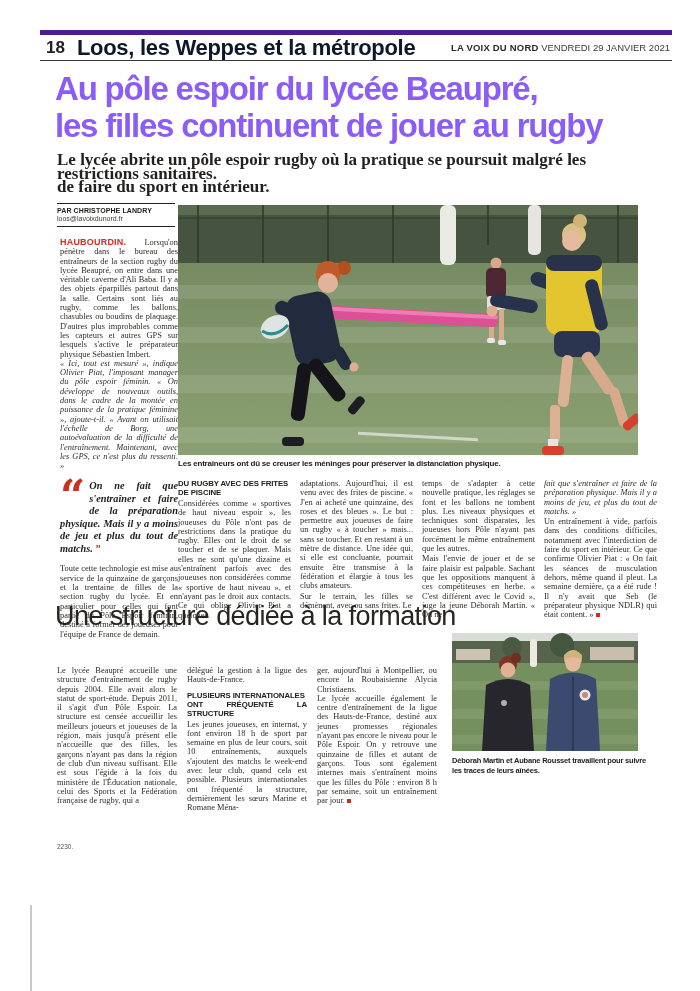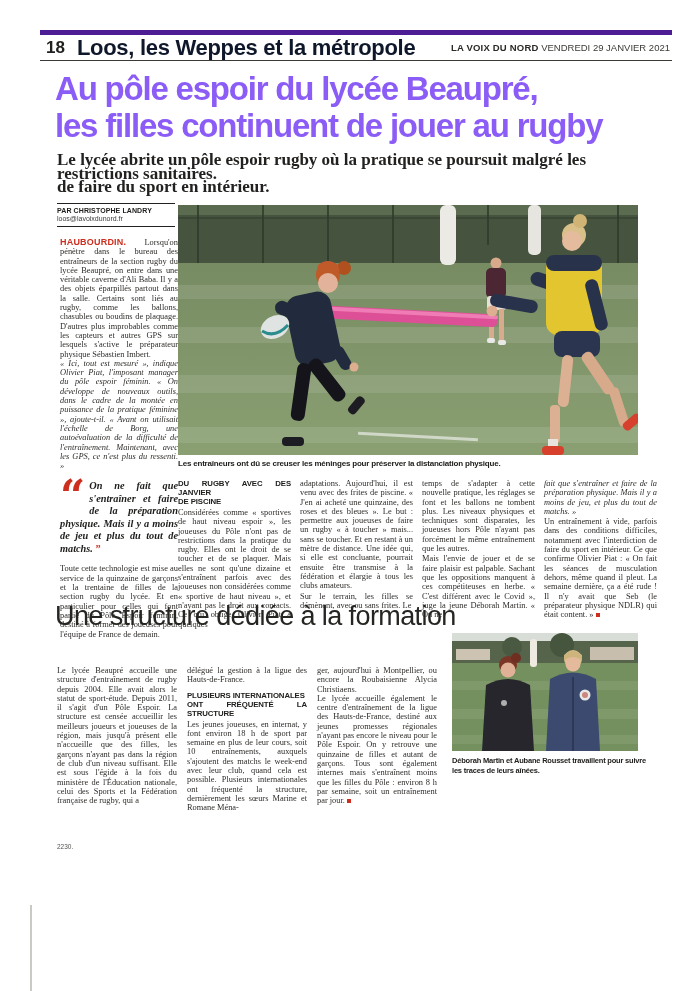--- a/index.html
+++ b/index.html
@@ -201,21 +201,21 @@
     <div class="pullquote">
       <span class="pq-mark">“</span>
       <span class="pq-text"><span>On ne fait que s'entraîner et faire de la préparation physique. Mais il y a moins de jeu et plus du tout de matchs.</span>&nbsp;<span class="pq-close">”</span></span>
     </div>
     <p style="clear:both">Toute cette technologie est mise au service de la quinzaine de garçons et la trentaine de filles de la section rugby du lycée. Et en particulier pour celles qui font partie du Pôle Espoir féminin, destiné à former des joueuses pour l'équipe de France de demain.</p>
   </div>
 
   <div class="midcols bodytxt">
     <div class="col">
       <div class="subhead">
-        <div>DU RUGBY AVEC DES JANVIER</div>
+        <div>DU RUGBY AVEC DES FRITES</div>
         <div>DE PISCINE</div>
       </div>
       <p>Considérées comme « sportives de haut niveau espoir », les joueuses du Pôle n'ont pas de restrictions dans la pratique du rugby. Elles ont le droit de se toucher et de se plaquer. Mais elles ne sont qu'une dizaine et s'entraînent parfois avec des joueuses non considérées comme « sportive de haut niveau », et n'ayant pas le droit aux contacts. Ce qui oblige Olivier Piat a quelques</p>
     </div>
     <div class="col">
       <p>adaptations. Aujourd'hui, il est venu avec des frites de piscine. « J'en ai acheté une quinzaine, des roses et des bleues ». Le but : permettre aux joueuses de faire un rugby « à toucher » mais... sans se toucher. Et en restant à un mètre de distance. Une idée qui, si elle est concluante, pourrait ensuite être transmise à la fédération et élargie à tous les clubs amateurs.</p>
       <p class="p2">Sur le terrain, les filles se démènent, avec ou sans frites. Le</p>
     </div>
     <div class="col">
       <p>temps de s'adapter à cette nouvelle pratique, les réglages se font et les ballons ne tombent plus. Les niveaux physiques et techniques sont disparates, les joueuses hors Pôle n'ayant pas forcément le même entraînement que les autres.</p>

